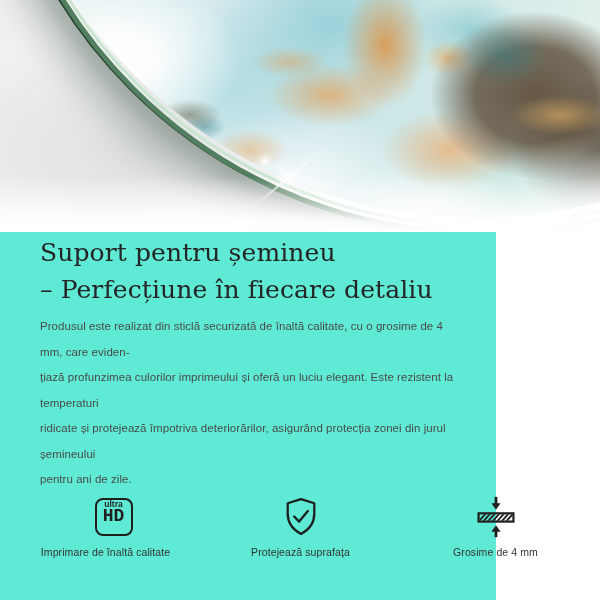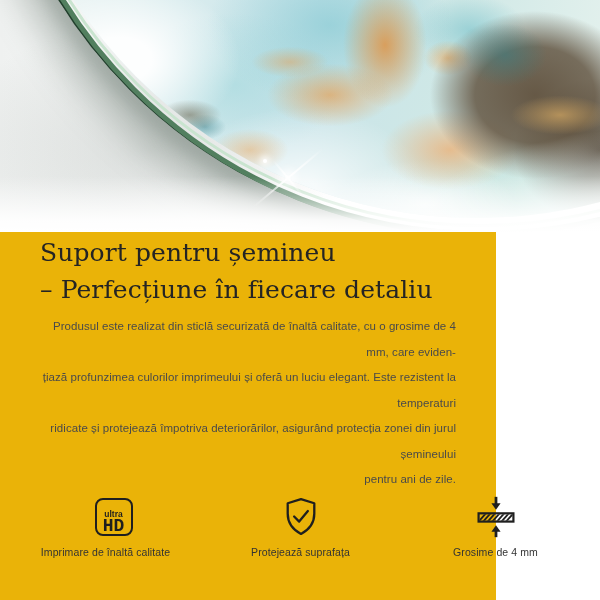--- a/index.html
+++ b/index.html
@@ -1,21 +1,21 @@
 <!DOCTYPE html>
 <html><head>
 <meta charset="utf-8">
 <style>
   html,body{margin:0;padding:0;}
   body{
     width:600px;height:600px;overflow:hidden;background:#ffffff;
     font-family:"Liberation Sans", sans-serif;
     -webkit-font-smoothing:antialiased;
   }
-  .page{position:relative;width:496px;height:600px;background:#eab308;}
+  .page{position:relative;width:496px;height:600px;background:#5eead4;}
 
   
   .hero{
     position:relative;width:600px;height:232px;overflow:hidden;
     background:
       radial-gradient(300px 190px at 150px 150px, rgba(125,135,128,.22), rgba(125,135,128,0) 68%),
       linear-gradient(to right, #eff1f0 0%, #fafbfb 35%, #ffffff 55%);
   }
   .marble-art{
     position:absolute;left:0;top:0;width:600px;height:232px;
@@ -69,35 +69,35 @@
   .content{position:relative;padding:2px 40px 0 40px;}
   .title{
     font-family:"DejaVu Serif", serif;
     font-size:25px;line-height:37px;color:#242424;font-weight:400;
     letter-spacing:.1px;
   }
   .title .t-line{display:block;}
   .description{
     margin-top:6px;
     font-size:11.5px;line-height:25.5px;color:#4a4a4a;
-    white-space:pre-line;letter-spacing:.05px;text-align:right;
+    white-space:pre-line;letter-spacing:.05px;
   }
 
   
   .features{
     margin:0 0 0 8px;width:585px;
     display:grid;grid-template-columns:195px 195px 195px;row-gap:14px;
   }
   .feature{display:flex;flex-direction:column;align-items:center;}
   .feature .icon-wrap{height:48px;display:flex;align-items:center;justify-content:center;}
   .feature svg{display:block;}
   .feature .label{margin-top:5px;font-size:10.5px;color:#333;letter-spacing:.1px;text-align:center;}
   .uhd-box{
     width:34px;height:34px;border:2.5px solid #1f1f1f;border-radius:8px;
-    display:flex;flex-direction:column;align-items:center;justify-content:flex-end;
+    display:flex;flex-direction:column;align-items:center;justify-content:flex-start;
     color:#1f1f1f;
     margin-left:16px;
   }
   .uhd-small{font-size:8.5px;font-weight:700;line-height:9px;letter-spacing:0;}
   .uhd-large{font-size:18px;font-weight:800;line-height:15px;letter-spacing:0;font-family:Liberation Mono, monospace;}
 </style>
 </head>
 <body>
 
 <div class="page">

